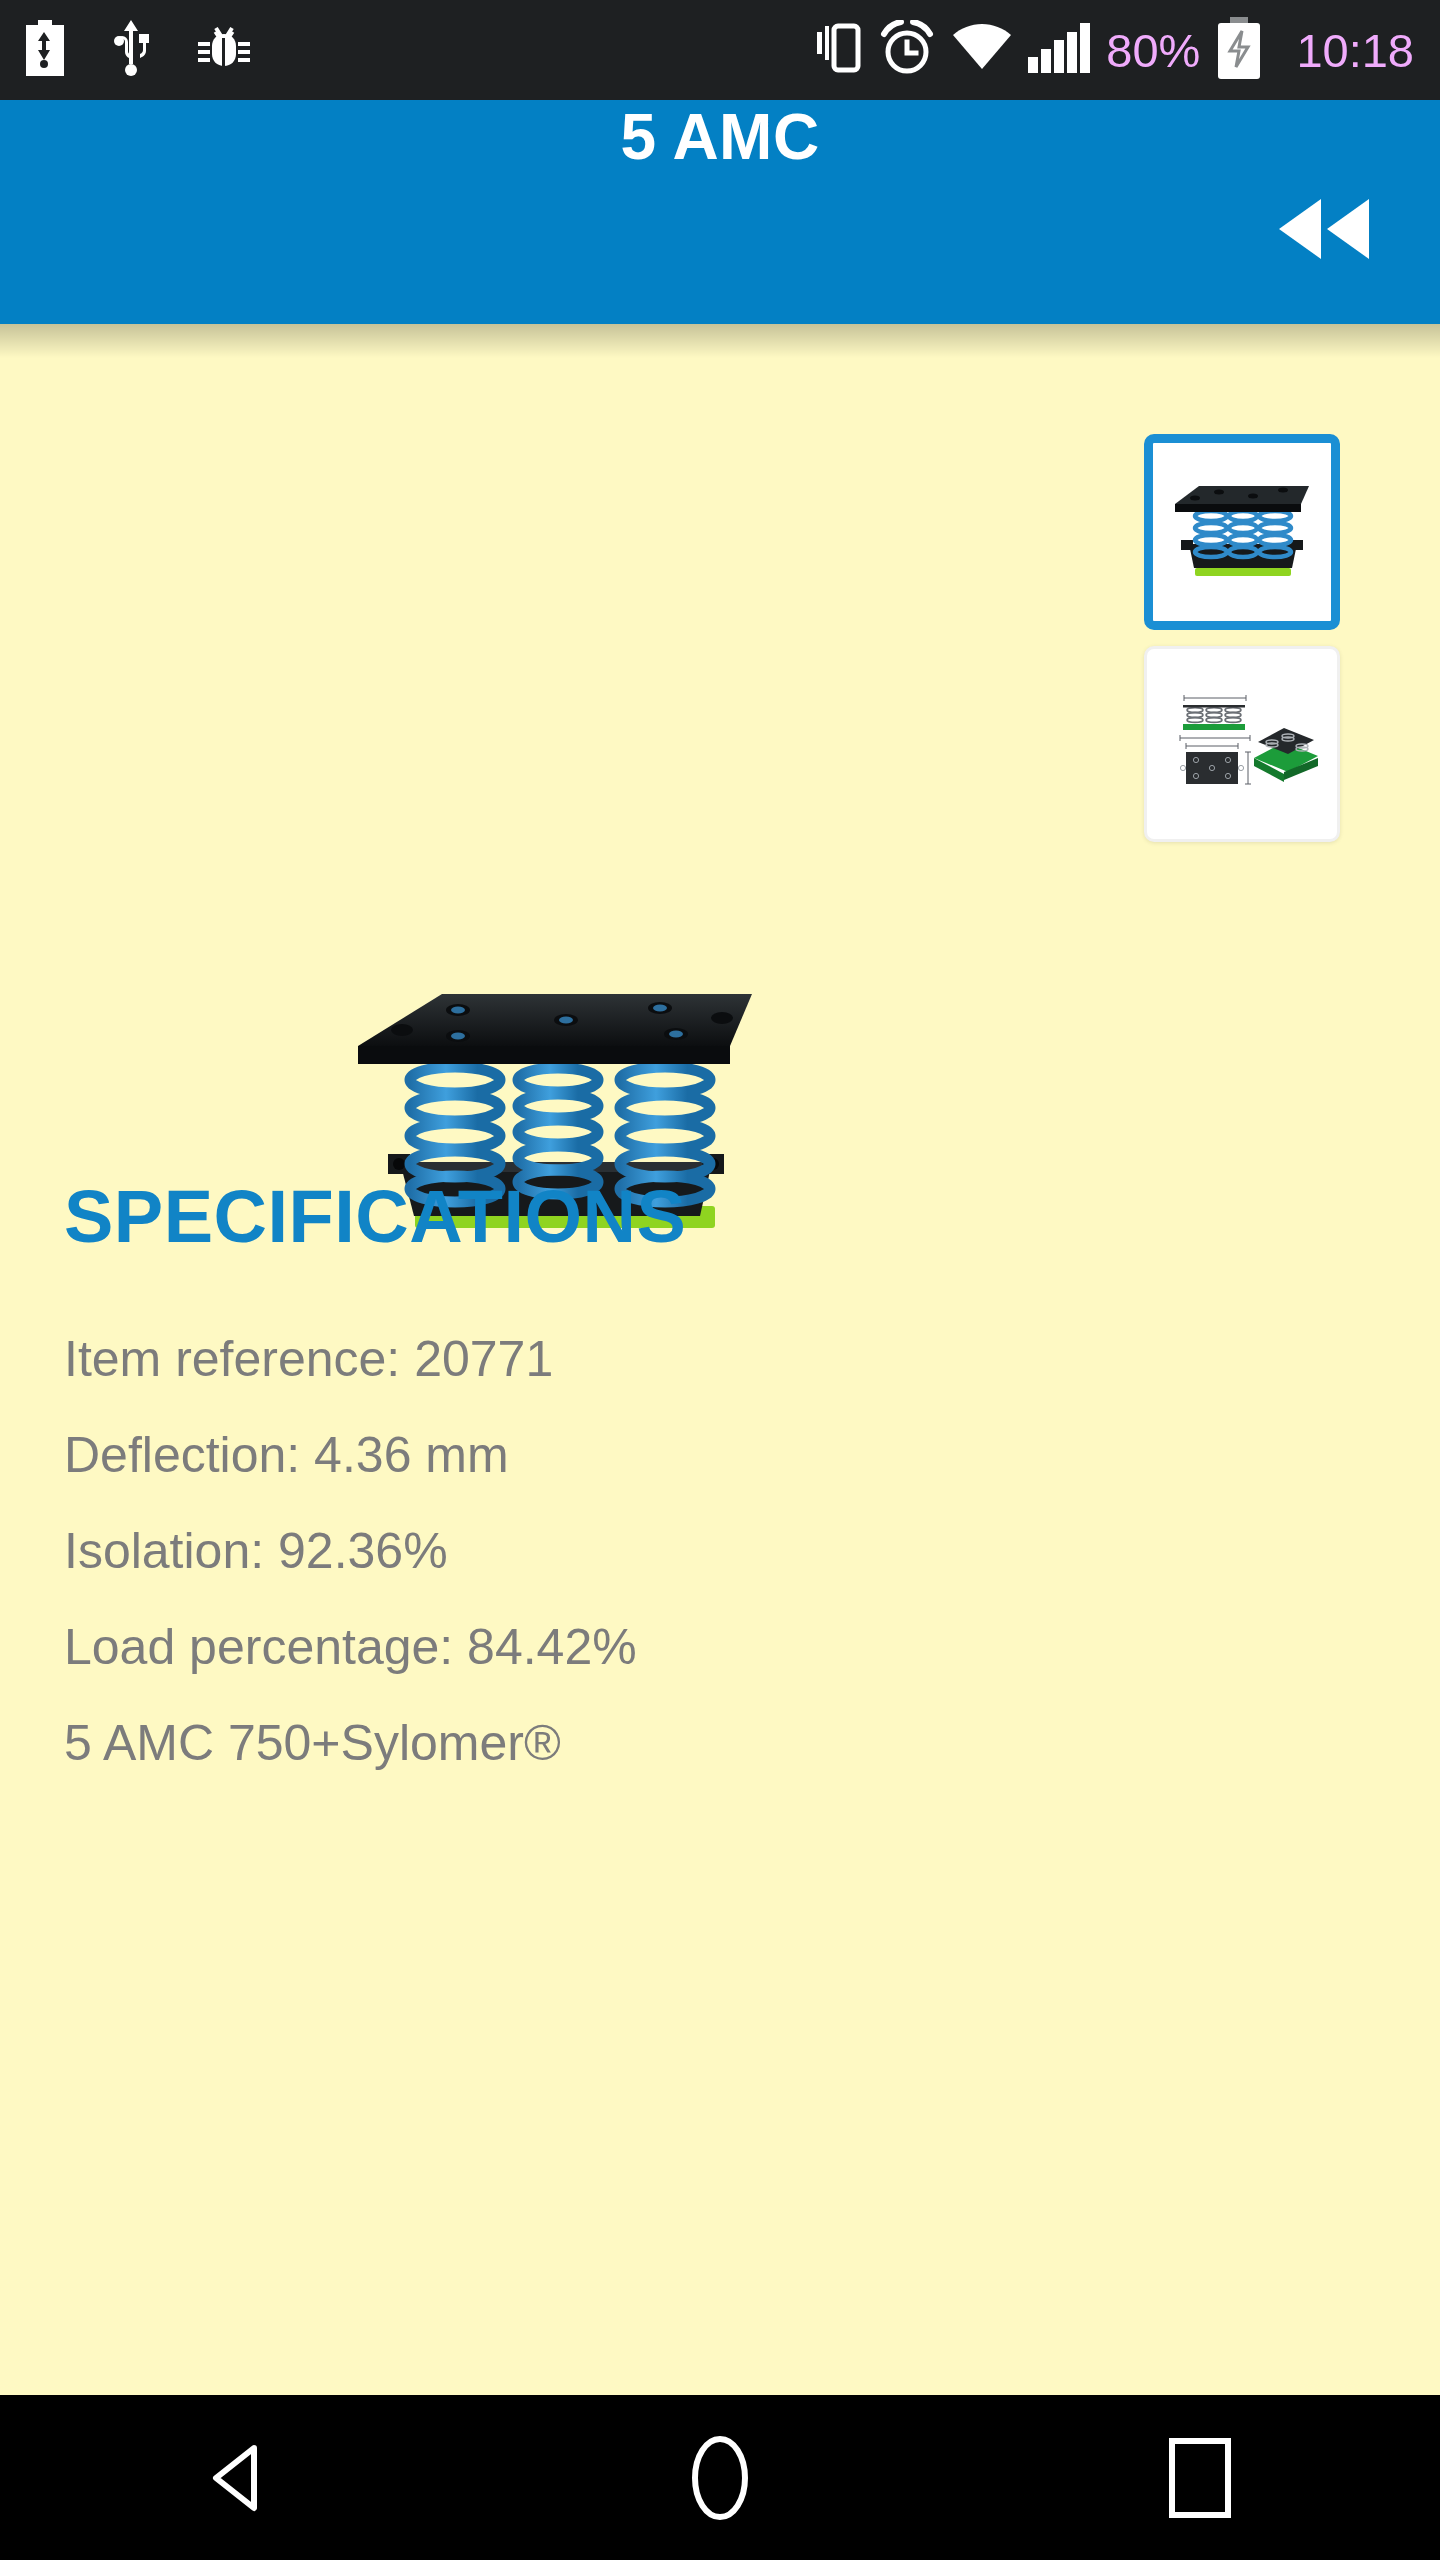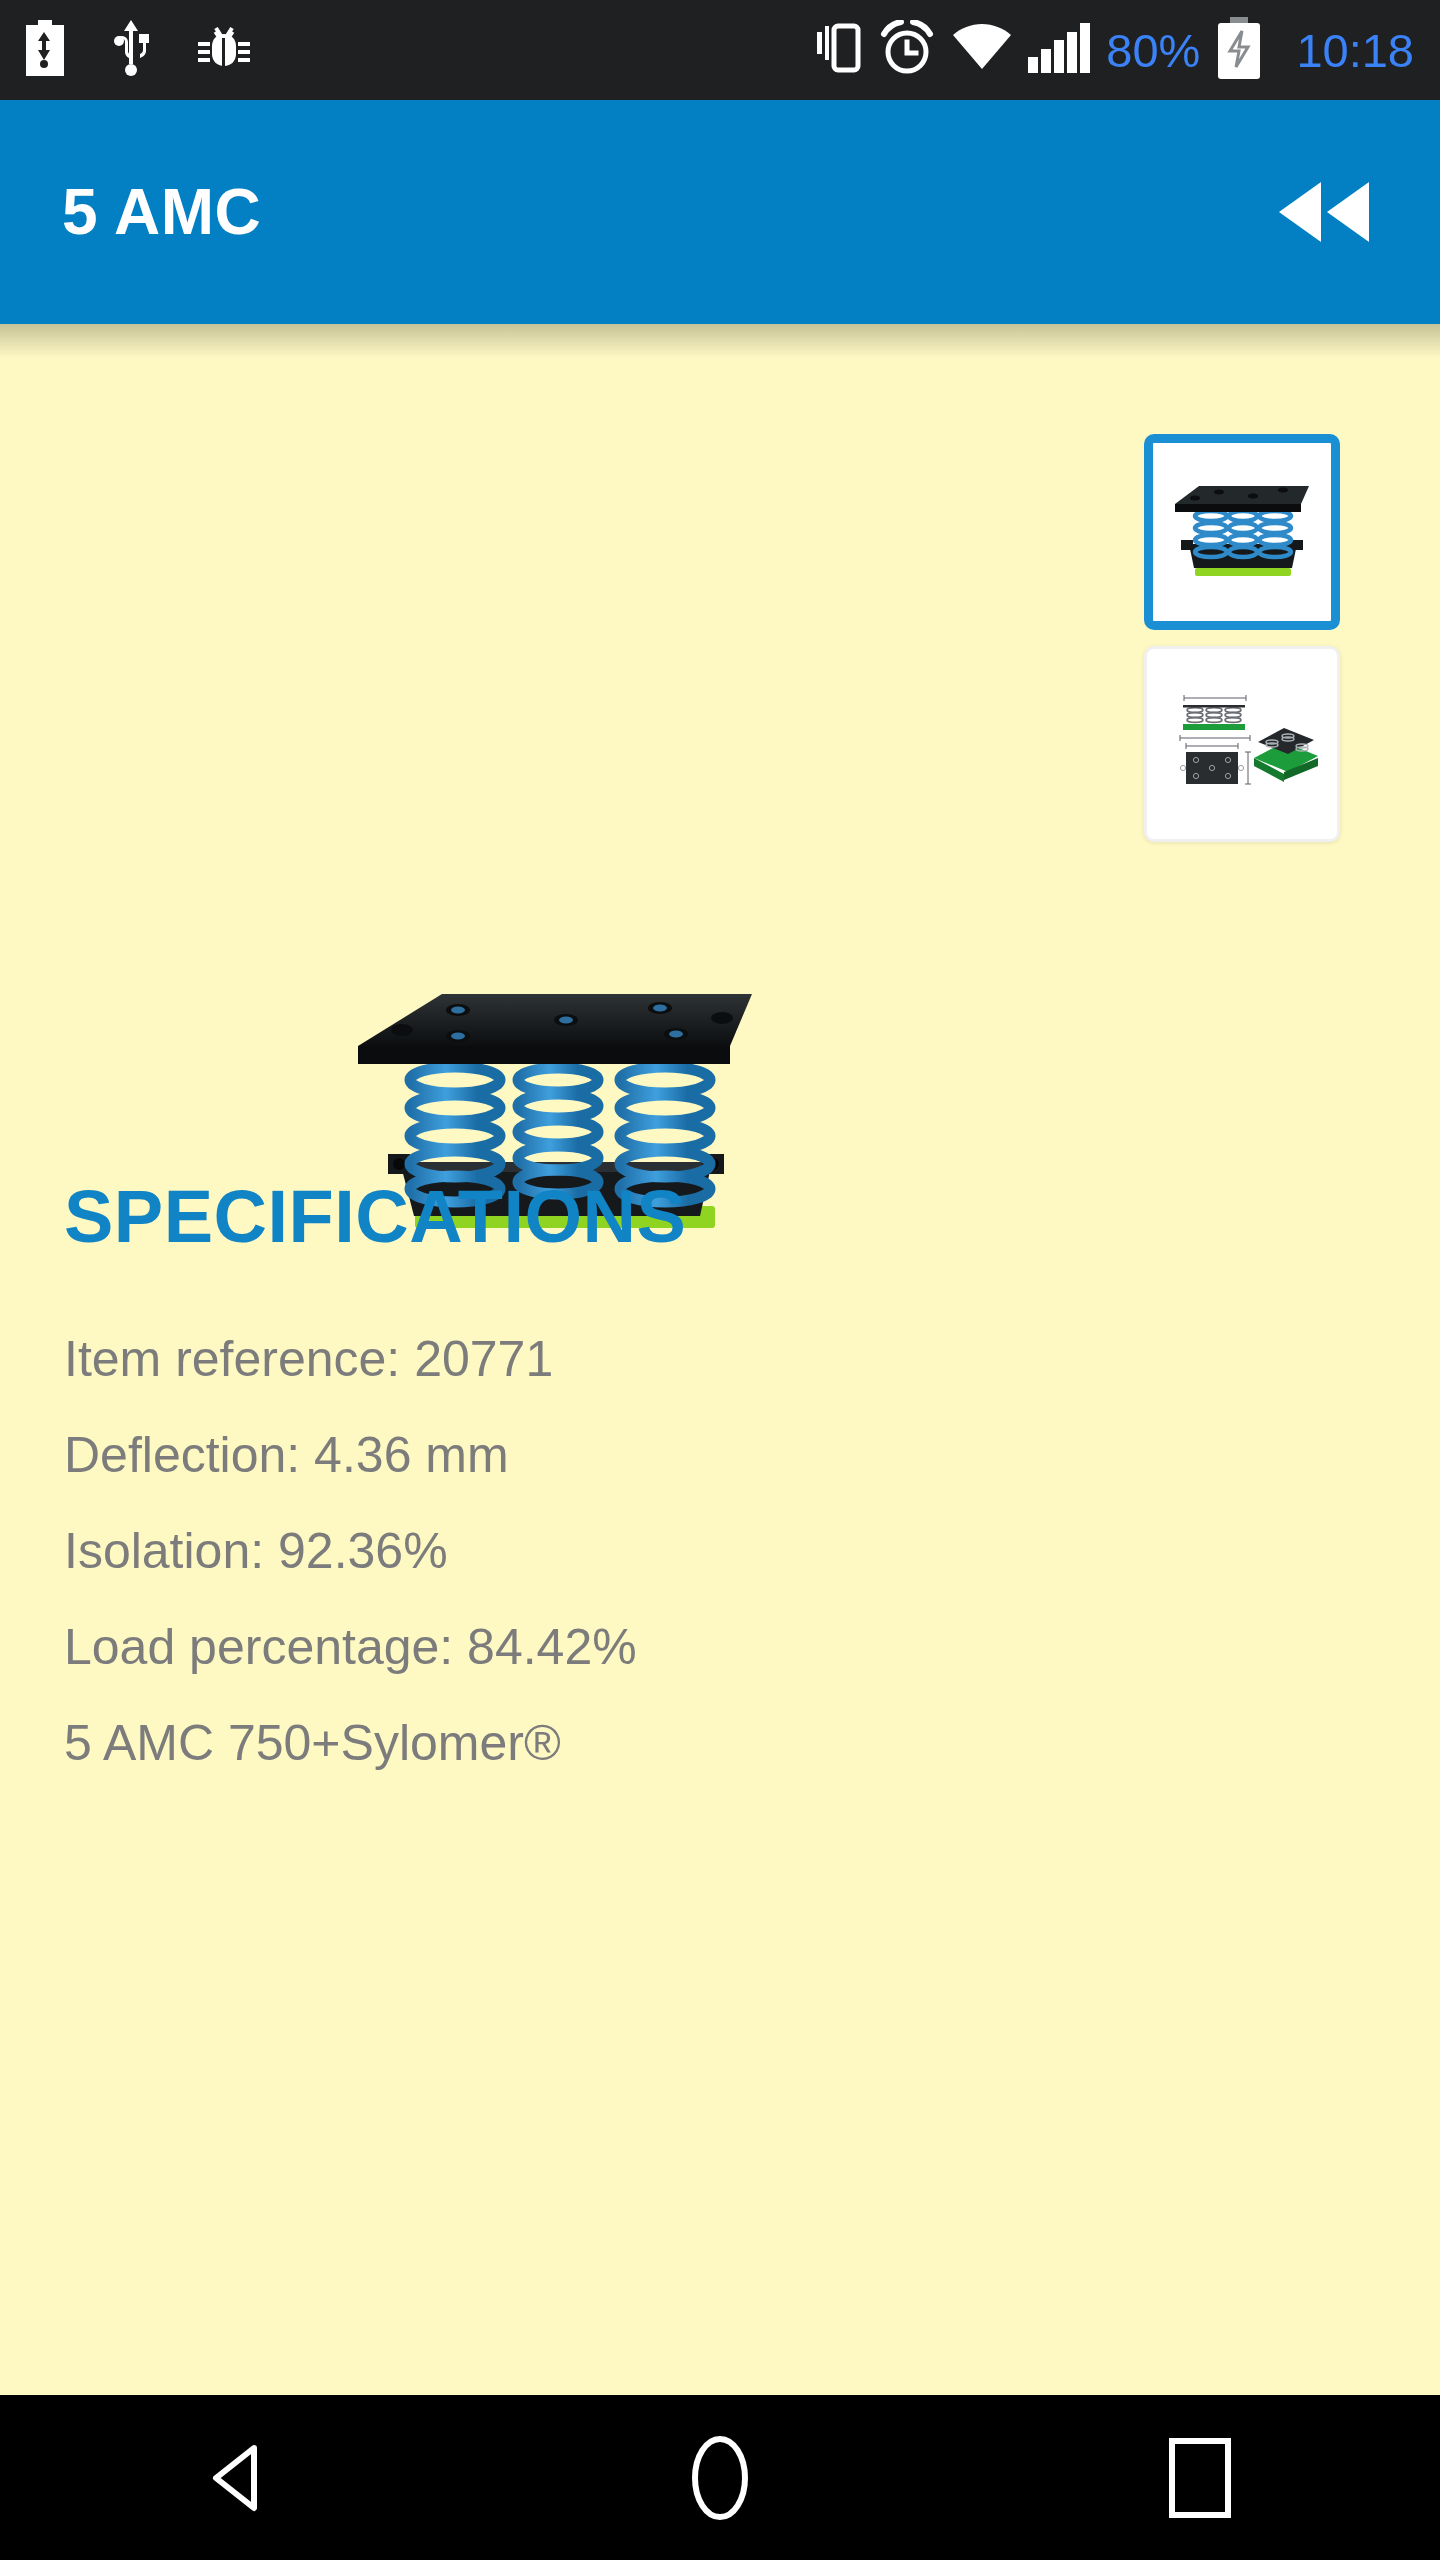--- a/index.html
+++ b/index.html
@@ -16,33 +16,34 @@
     position:absolute; top:0; left:0;
     width:1440px; height:100px;
     background:#1e2022;
     display:flex; align-items:center;
     padding:0 26px;
   }
   .sb-left{ display:flex; align-items:center; gap:46px; }
   .sb-right{ display:flex; align-items:center; gap:16px; margin-left:auto; }
   .sb-icon{ display:block; }
   .sb-text{
-    color:#3b82f6; font-size:47px; font-weight:400;
+    color:#f0abfc; font-size:47px; font-weight:400;
     letter-spacing:0px; line-height:1;
   }
   .sb-clock{ margin-left:18px; }
 
   
   .appbar{
     position:absolute; top:100px; left:0;
     width:1440px; height:224px;
     background:#0380c4;
     display:flex; align-items:center;
     padding:0 62px;
     z-index:5;
+    flex-direction:column;
   }
   .appbar-title{
     color:#ffffff; font-size:64px; font-weight:700;
     letter-spacing:0.5px;
   }
   .appbar-action{
     margin-left:auto;
     width:110px; height:110px;
     display:flex; align-items:center; justify-content:center;
   }

